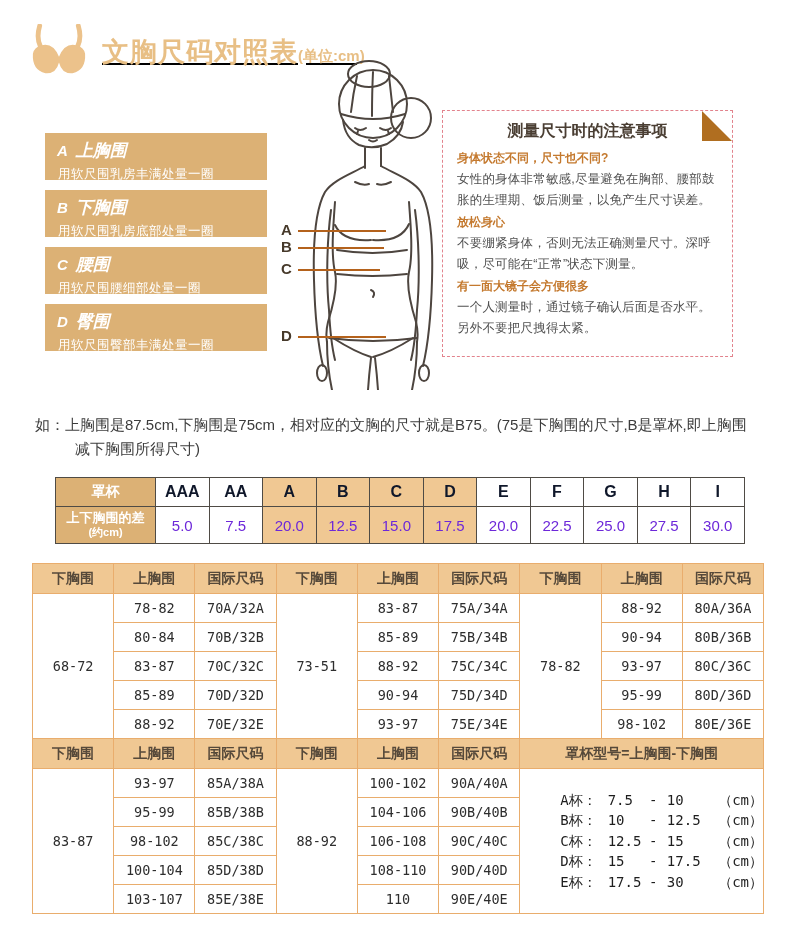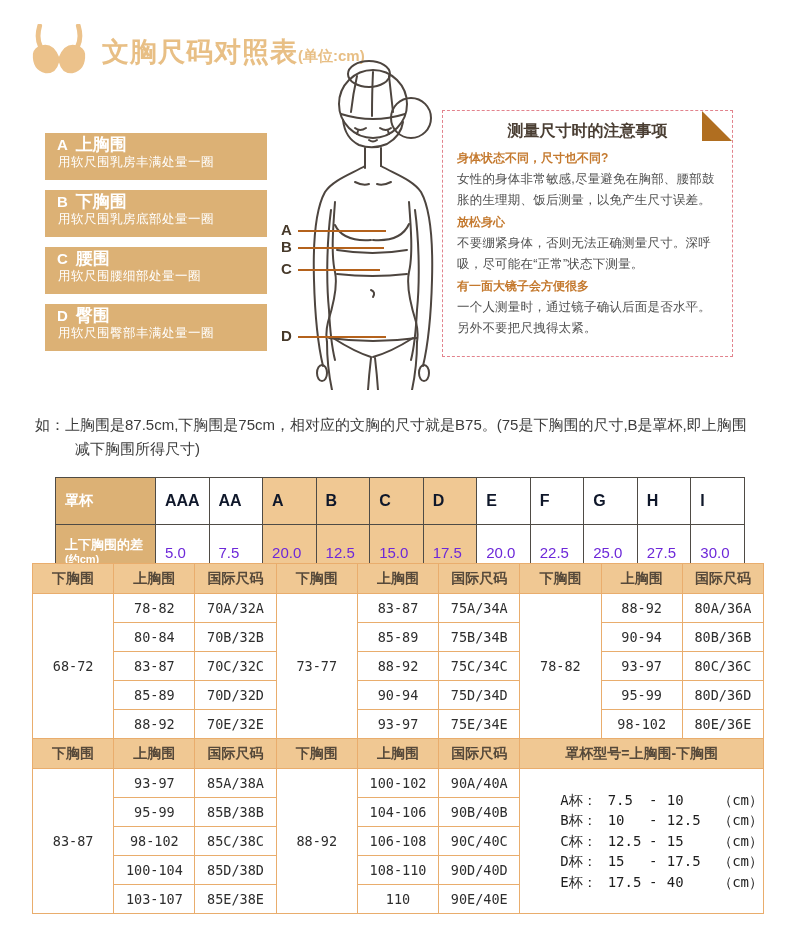--- a/index.html
+++ b/index.html
@@ -1,29 +1,29 @@
 <!DOCTYPE html>
 <html><head>
 <meta charset="utf-8">
 <style>
   html,body{margin:0;padding:0;background:#fff;}
   .page{position:relative;width:790px;height:940px;background:#ffffff;overflow:hidden;
         font-family:"Liberation Sans",sans-serif;}
 
   
-  .brand{position:absolute;left:30px;top:24px;display:flex;align-items:flex-end;}
+  .brand{position:absolute;left:30px;top:24px;display:flex;align-items:flex-end;text-decoration:underline;}
   .brand svg{display:block;}
   .title{margin-left:14px;padding-bottom:6px;color:#e8bf85;font-size:27px;font-weight:bold;letter-spacing:1px;}
   .title .unit{font-size:15px;font-weight:bold;letter-spacing:0;}
 
   
   .mlabels{position:absolute;left:45px;top:133px;width:222px;}
   .mblock{width:222px;height:47px;background:#dcb175;color:#fff;margin-bottom:10px;
           padding:3px 0 0 12px;box-sizing:border-box;}
-  .mblock .l1{font-size:17px;font-weight:bold;line-height:18px;}
+  .mblock .l1{font-size:17px;font-weight:bold;line-height:30px;font-style:italic;}
   .mblock .l1 .letter{font-size:15px;margin-right:8px;}
   .mblock .l2{font-size:12.5px;line-height:17px;margin-left:1px;letter-spacing:0.5px;}
 
   
   .figure{position:absolute;left:285px;top:60px;}
   .marker-letter{position:absolute;font-size:15px;font-weight:bold;color:#46392a;}
   .marker-line{position:absolute;height:2px;background:#b4621c;}
 
   
   .notes{position:absolute;left:442px;top:110px;width:291px;height:247px;box-sizing:border-box;
@@ -33,21 +33,21 @@
   .notes .n-title{text-align:center;font-size:16px;font-weight:bold;color:#4a3e33;margin:4px 0 5px 0;}
   .notes .n-head{font-size:12px;font-weight:bold;color:#c4792e;line-height:22px;}
   .notes .n-body{font-size:12.5px;color:#4f4f4f;line-height:21px;letter-spacing:0.2px;}
 
   
   .example{position:absolute;left:35px;top:413px;width:730px;font-size:15px;color:#3c3c3c;line-height:24px;}
   .example .ln2{padding-left:40px;}
 
   
   .cup-diff{position:absolute;left:55px;top:477px;width:690px;border-collapse:collapse;table-layout:fixed;}
-  .cup-diff th,.cup-diff td{border:1px solid #4f4b45;text-align:left;padding:9px;}
+  .cup-diff th,.cup-diff td{border:1px solid #4f4b45;text-align:center;padding:0;}
   .cup-diff col.c0{width:100px;}
   .cup-diff th{background:#dcb175;color:#fff;font-weight:bold;}
   .cup-diff .r1 th{font-size:14px;height:28px;}
   .cup-diff .r2 th{font-size:13px;height:36px;line-height:15px;}
   .cup-diff .r2 th .small{font-size:11px;}
   .cup-diff td{background:#fff;color:#6d28d9;font-size:15px;}
   .cup-diff .r1 td{font-size:16px;height:28px;font-weight:bold;color:#0f172a;}
   .cup-diff td.hl{background:#f0c893;}
 
   
@@ -237,21 +237,21 @@
       <th>上胸围</th>
       <th>国际尺码</th>
       <th>下胸围</th>
       <th>上胸围</th>
       <th>国际尺码</th>
     </tr>
     <tr>
       <td rowspan="5" class="band">68-72</td>
       <td>78-82</td>
       <td>70A/32A</td>
-      <td rowspan="5" class="band">73-77</td>
+      <td rowspan="5" class="band">73-51</td>
       <td>83-87</td>
       <td>75A/34A</td>
       <td rowspan="5" class="band">78-82</td>
       <td>88-92</td>
       <td>80A/36A</td>
     </tr>
     <tr>
       <td>80-84</td>
       <td>70B/32B</td>
       <td>85-89</td>
@@ -325,21 +325,21 @@
               <span class="f-cup">D杯：</span>
               <span class="f-min">15</span>
               <span class="f-dash">-</span>
               <span class="f-max">17.5</span>
               <span class="f-unit">（cm）</span>
             </div>
         <div class="f-row">
               <span class="f-cup">E杯：</span>
               <span class="f-min">17.5</span>
               <span class="f-dash">-</span>
-              <span class="f-max">40</span>
+              <span class="f-max">30</span>
               <span class="f-unit">（cm）</span>
             </div>
       </td>
     </tr>
     <tr>
       <td>95-99</td>
       <td>85B/38B</td>
       <td>104-106</td>
       <td>90B/40B</td>
     </tr>

